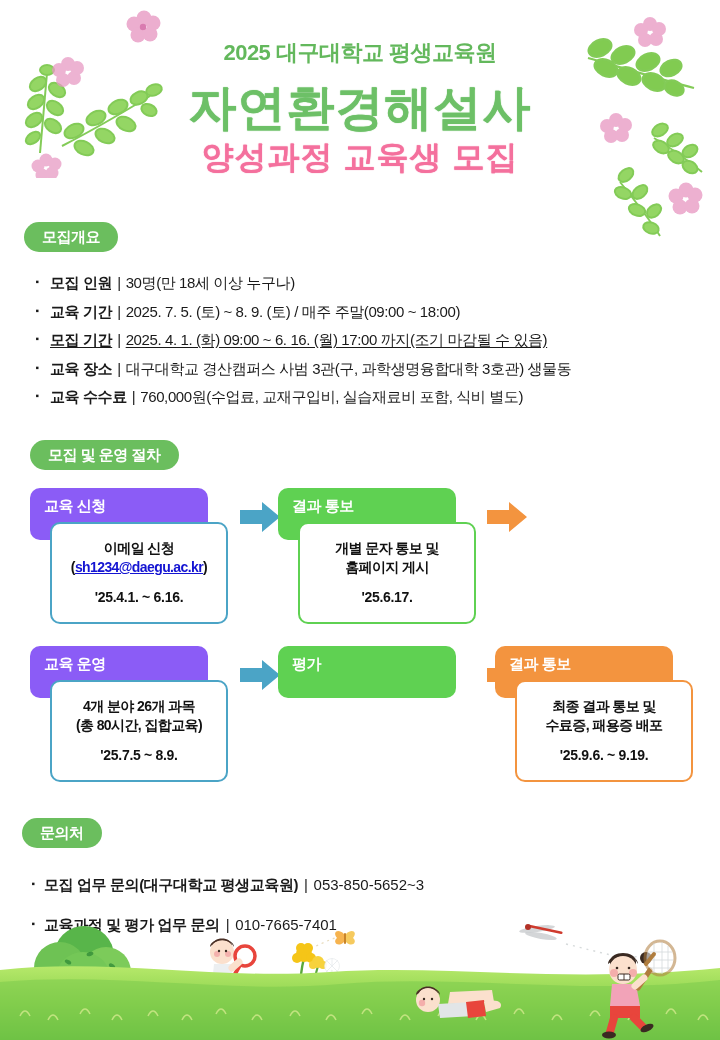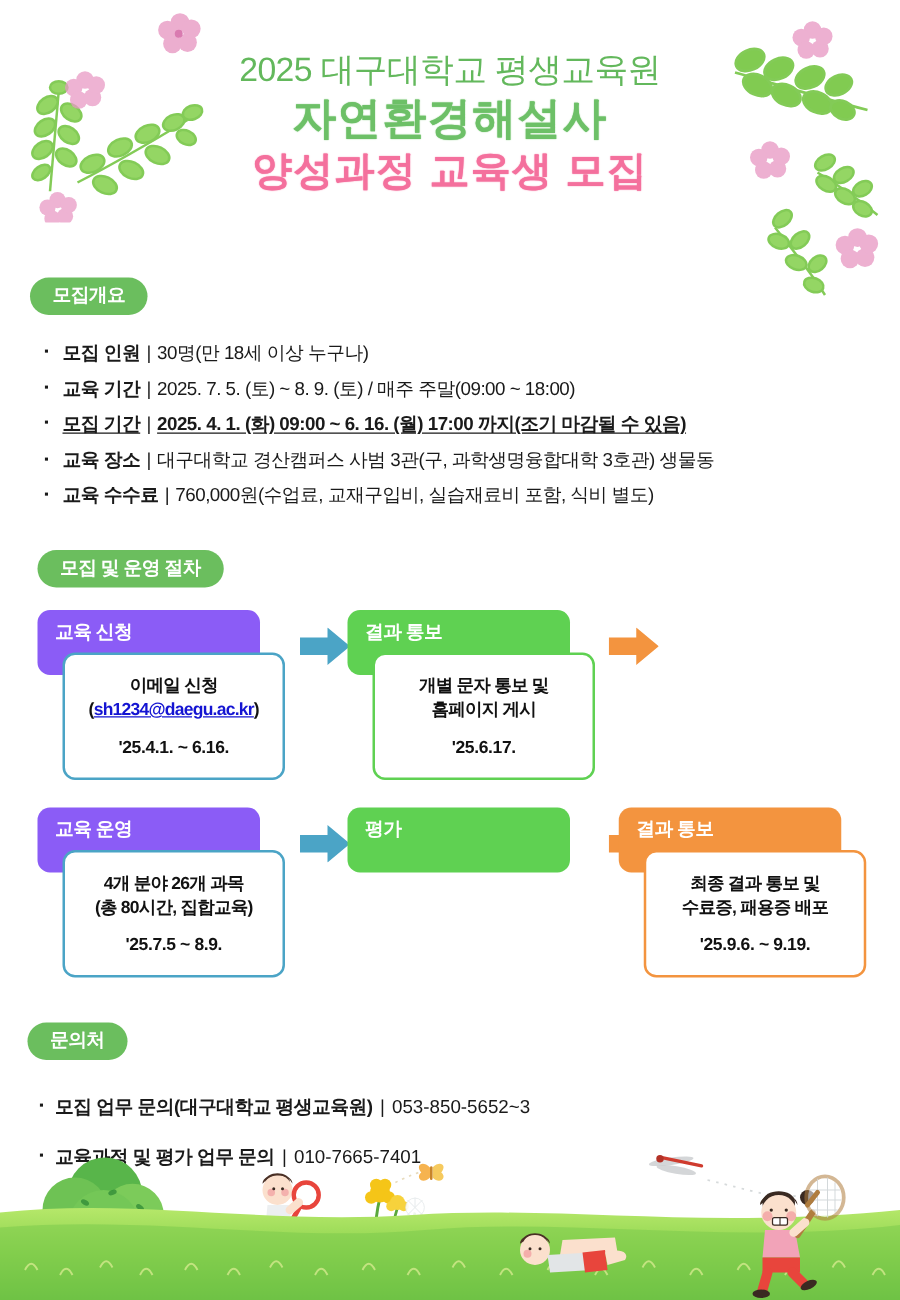--- a/index.html
+++ b/index.html
@@ -30,33 +30,33 @@
   .deco-tr { right: 2px; top: 10px; }
 
   
   .header {
     position: relative;
     text-align: center;
     padding-top: 40px;
     z-index: 3;
   }
   .kicker {
-    font-size: 27px;
-    font-weight: 400;
+    font-size: 22px;
+    font-weight: 700;
     color: #63b85c;
     letter-spacing: -0.5px;
     line-height: 1.2;
   }
   .title-main {
-    font-size: 35px;
+    font-size: 48px;
     font-weight: 800;
     color: #6dc067;
     letter-spacing: 1px;
     line-height: 1.18;
-    margin-top: 2px;
+    margin-top: 14px;
     text-shadow: 0 0 1px #6dc067;
   }
   .title-sub {
     font-size: 32px;
     font-weight: 800;
     color: #f4709d;
     letter-spacing: 1px;
     line-height: 1.2;
     margin-top: 1px;
     text-shadow: 0 0 1px #f4709d;
@@ -105,21 +105,21 @@
     top: -3px;
   }
   .ov-label { font-weight: 700; white-space: nowrap; }
   .ov-sep   { font-weight: 400; padding: 0 5px; color: #1a1a1a; }
   .ov-value { font-weight: 400; }
   .ov-row.underline .ov-label,
   .ov-row.underline .ov-value {
     text-decoration: underline;
     text-underline-offset: 2px;
   }
-  .ov-row.underline .ov-value { font-weight: 700; }
+  .ov-row.underline .ov-value { font-weight: 400; }
 
   
   .flow {
     position: absolute;
     left: 0;
     top: 488px;
     width: 720px;
   }
   .flow-row {
     position: relative;

